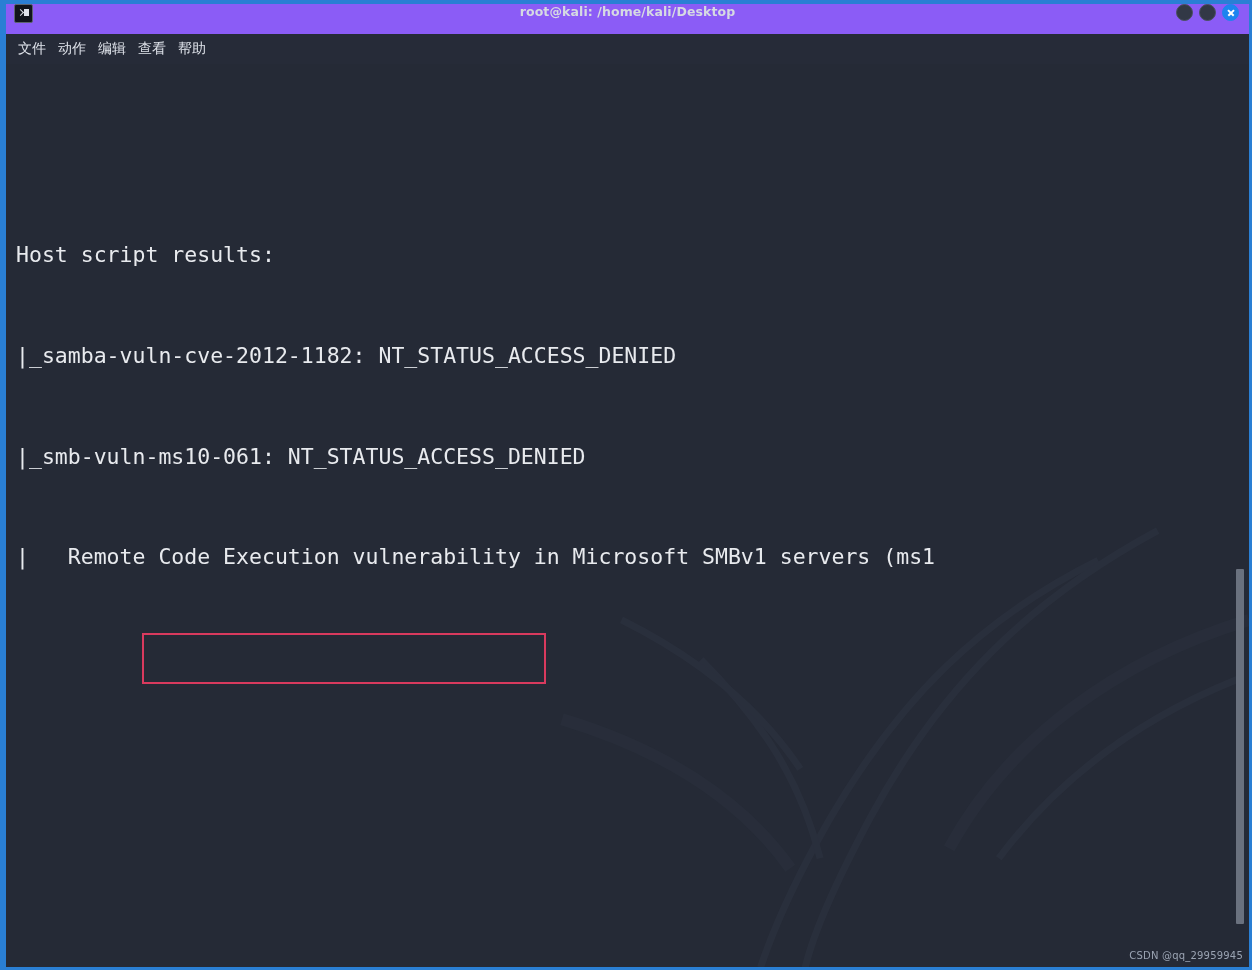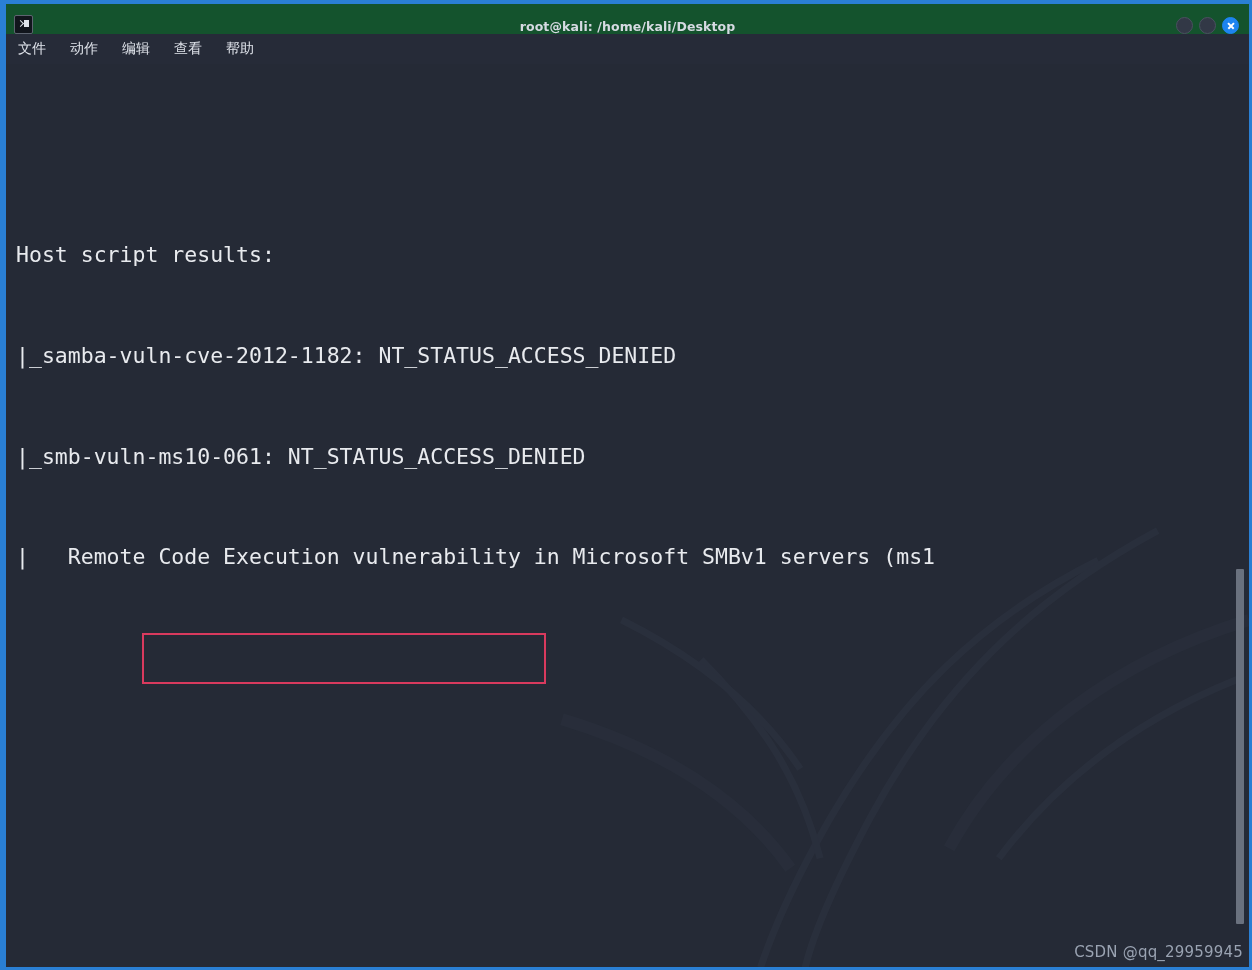--- a/index.html
+++ b/index.html
@@ -20,23 +20,23 @@
     border-top: 4px solid #2a7fd4;
     border-right: 3px solid #2a7fd4;
     border-bottom: 3px solid #2a7fd4;
     overflow: hidden;
   }
 
   
   .titlebar {
     position: relative;
     height: 30px;
-    background: #14532d;
+    background: #8b5cf6;
     display: flex;
-    align-items: flex-end;
+    align-items: flex-start;
     padding: 0 6px;
     flex: none;
   }
   .win-icon {
     width: 19px; height: 19px;
     background: #11151c;
     border: 1px solid #5d6470;
     border-radius: 2px;
     margin-left: 2px;
     position: relative;
@@ -99,21 +99,21 @@
   .wbtn.close::before { transform: rotate(45deg); }
   .wbtn.close::after  { transform: rotate(-45deg); }
 
   
   .menubar {
     height: 30px;
     background: #262b38;
     display: flex;
     align-items: center;
     padding-left: 10px;
-    gap: 20px;
+    gap: 8px;
     flex: none;
   }
   .menuitem {
     font-family: "DejaVu Sans", sans-serif;
     font-size: 14px;
     color: #dfe3ea;
     padding: 2px 2px;
     white-space: nowrap;
     cursor: default;
   }
@@ -180,21 +180,21 @@
     background: #6a717e;
     border-radius: 1px;
   }
 
   
   .watermark {
     position: absolute;
     right: 6px;
     bottom: 6px;
     font-family: "DejaVu Sans", sans-serif;
-    font-size: 15px;
+    font-size: 10px;
     color: #9aa3b2;
     z-index: 5;
     letter-spacing: .2px;
   }
 </style>
 </head>
 <body>
 
 <div id="app">
 

